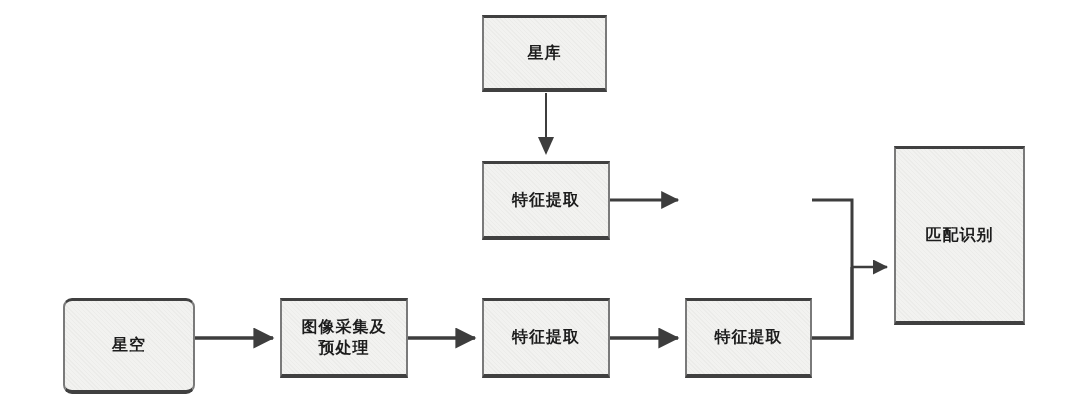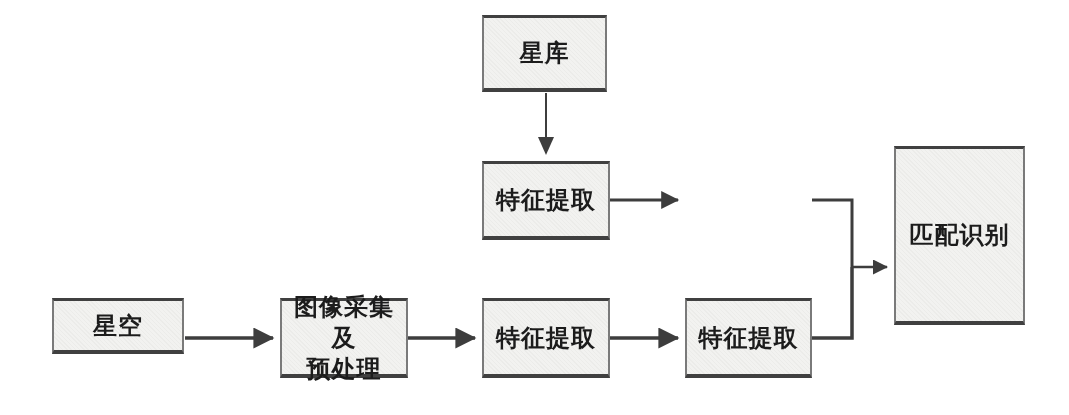--- a/index.html
+++ b/index.html
@@ -29,39 +29,39 @@
     border-left: 2px solid #7a7a7a;
     border-right: 2px solid #7a7a7a;
     border-top: 3px solid #404040;
     border-bottom: 4px solid #404040;
     display: flex;
     flex-direction: column;
     align-items: center;
     justify-content: center;
     text-align: center;
     color: #1c1c1c;
-    font-size: 24px;
+    font-size: 16px;
     font-weight: 600;
     letter-spacing: 1px;
     line-height: 1.3;
     
     background-image: repeating-linear-gradient(
       45deg,
       rgba(190,190,185,0.12) 0px,
       rgba(190,190,185,0.12) 1px,
       rgba(255,255,255,0) 1px,
       rgba(255,255,255,0) 3px
     );
   }
   
   #node-star-library        { left: 482px; top: 15px;  width: 125px; height: 77px; }
   #node-feature-extraction-top { left: 482px; top: 161px; width: 128px; height: 79px; }
   #node-candidate-star-features { left: 685px; top: 161px; width: 127px; height: 79px; }
   #node-matching-recognition { left: 894px; top: 146px; width: 131px; height: 179px; }
-  #node-star-sky            { left: 52px;  top: 298px; width: 132px; height: 56px; }
+  #node-star-sky            { left: 63px;  top: 298px; width: 132px; height: 96px; border-radius: 9px; }
   #node-image-acquisition   { left: 280px; top: 298px; width: 128px; height: 80px; }
   #node-feature-extraction-bottom { left: 482px; top: 298px; width: 128px; height: 80px; }
   #node-observed-star-features { left: 685px; top: 298px; width: 127px; height: 80px; }
 </style>
 </head>
 <body>
 
 <div class="canvas">
 
   <svg class="edges-layer" viewBox="0 0 1069 415" xmlns="http://www.w3.org/2000/svg">

